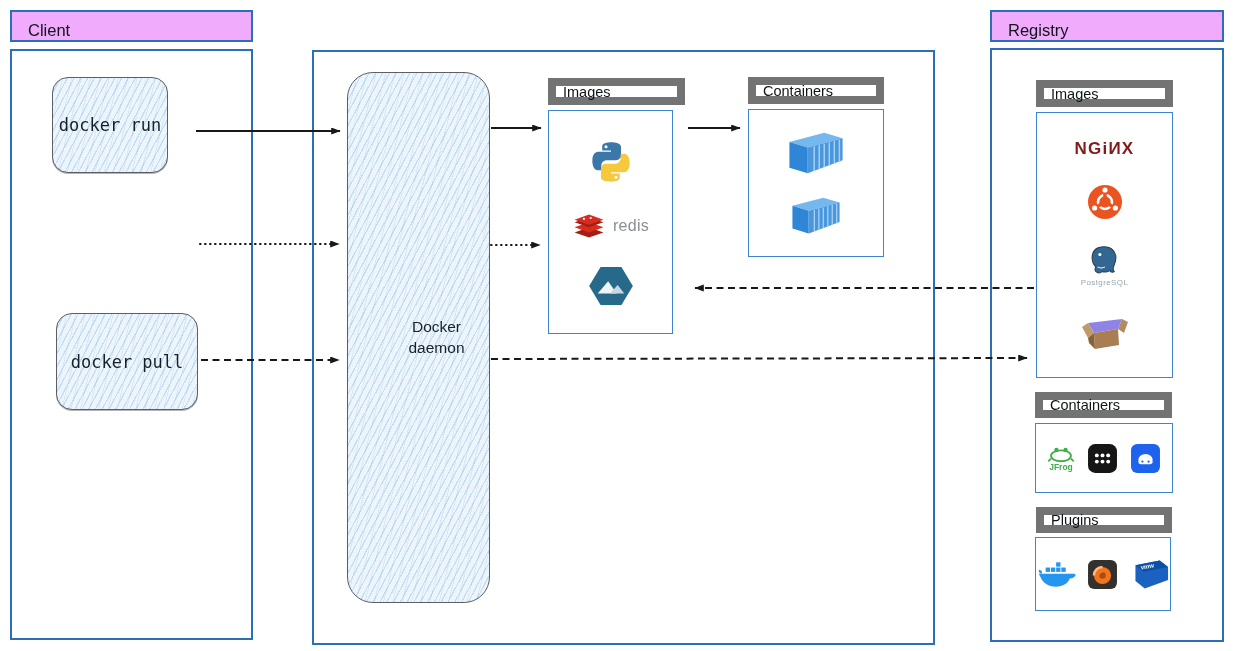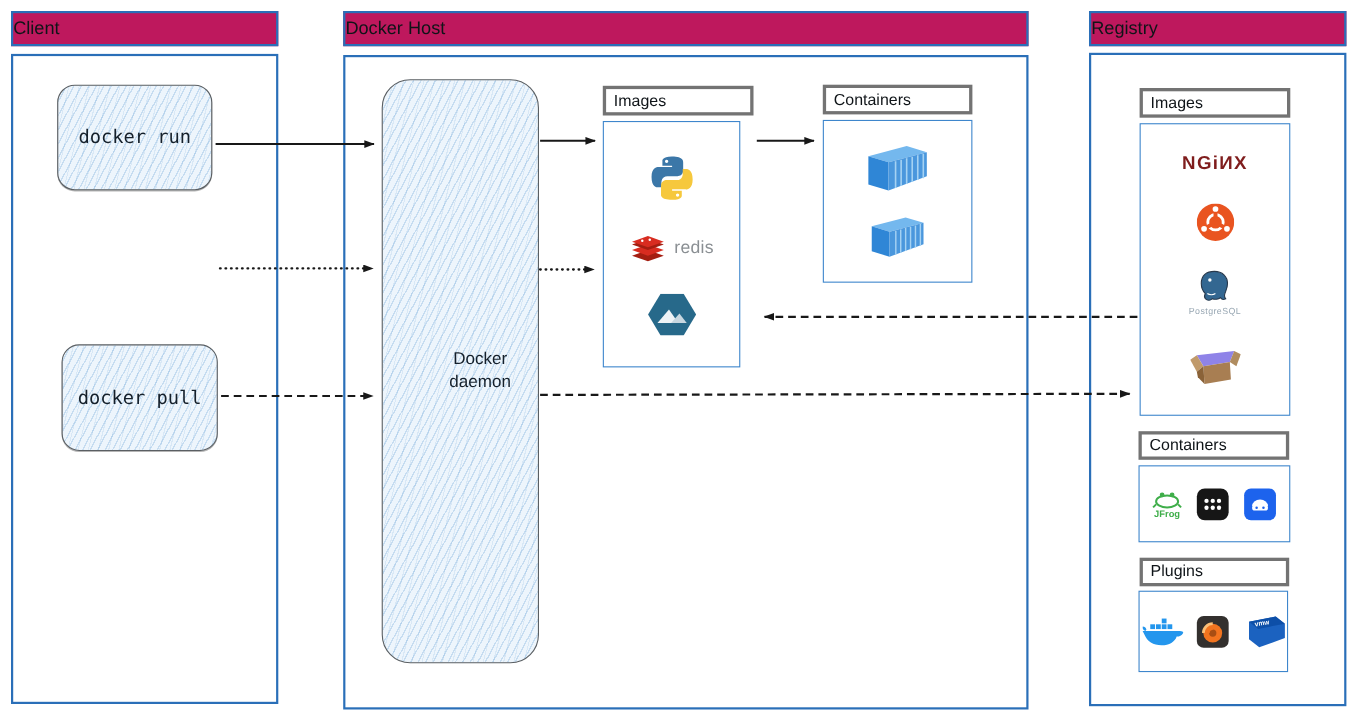--- a/index.html
+++ b/index.html
@@ -1,23 +1,23 @@
 <!DOCTYPE html>
 <html><head>
 <meta charset="utf-8">
 <style>
   html,body{margin:0;padding:0;background:#fff;font-family:"Liberation Sans",sans-serif;}
   .canvas{position:relative;width:1233px;height:651px;background:#fff;overflow:hidden;}
   .abs{position:absolute;box-sizing:border-box;}
 
-  .titlebar{background:#be185d;border:2.5px solid #2a6fb8;display:flex;align-items:center;
-            padding-left:0;font-size:16.5px;color:#0f1418;}
+  .titlebar{background:#f0abfc;border:2.5px solid #2a6fb8;display:flex;align-items:flex-end;
+            padding-left:16px;font-size:16.5px;color:#0f1418;}
   .bigbox{background:#fff;border:2.5px solid #2a6fb8;}
 
-  .ptitle{background:#fff;border:3px solid #737373;display:flex;align-items:center;
+  .ptitle{background:#fff;border:8px solid #737373;display:flex;align-items:center;
           padding-left:7px;font-size:14.5px;color:#0f1418;}
   .pbody{background:#fff;border:1.8px solid #3e86cc;}
 
   .sketch{background-color:#edf5fc;
     background-image:
       repeating-linear-gradient(118deg, rgba(122,173,219,.34) 0 1.2px, transparent 1.2px 6px),
       repeating-linear-gradient(104deg, rgba(122,173,219,.18) 0 1px, transparent 1px 9px);
     border:1.5px solid #5a5f63;}
   .cmd{border-radius:16px;font-family:"DejaVu Sans Mono","Liberation Mono",monospace;
        font-size:17px;display:flex;align-items:center;justify-content:center;color:#15202b;
@@ -42,30 +42,27 @@
 </head>
 <body>
 
 <div class="canvas">
 
   <div class="abs titlebar" style="left:10px;top:10px;width:243px;height:32px;">
     <span>Client</span>
   </div>
   <div class="abs bigbox" style="left:10px;top:49px;width:243px;height:591px;"></div>
 
-  <div class="abs sketch cmd" style="left:52px;top:77px;width:141px;height:96px;">
+  <div class="abs sketch cmd" style="left:52px;top:77px;width:116px;height:96px;">
     <span>docker run</span>
   </div>
   <div class="abs sketch cmd" style="left:56px;top:313px;width:142px;height:97px;">
     <span>docker pull</span>
   </div>
 
-  <div class="abs titlebar" style="left:312px;top:10px;width:623px;height:32px;">
-    <span>Docker Host</span>
-  </div>
   <div class="abs bigbox" style="left:312px;top:50px;width:623px;height:595px;"></div>
 
   <div class="abs sketch daemon" style="left:347px;top:72px;width:143px;height:531px;padding-left:36px;">
     <span>Docker daemon</span>
   </div>
 
   <div class="abs ptitle" style="left:548px;top:78px;width:137px;height:27px;">
     <span>Images</span>
   </div>
   <div class="abs pbody vlist" style="left:548px;top:110px;width:125px;height:224px;">

